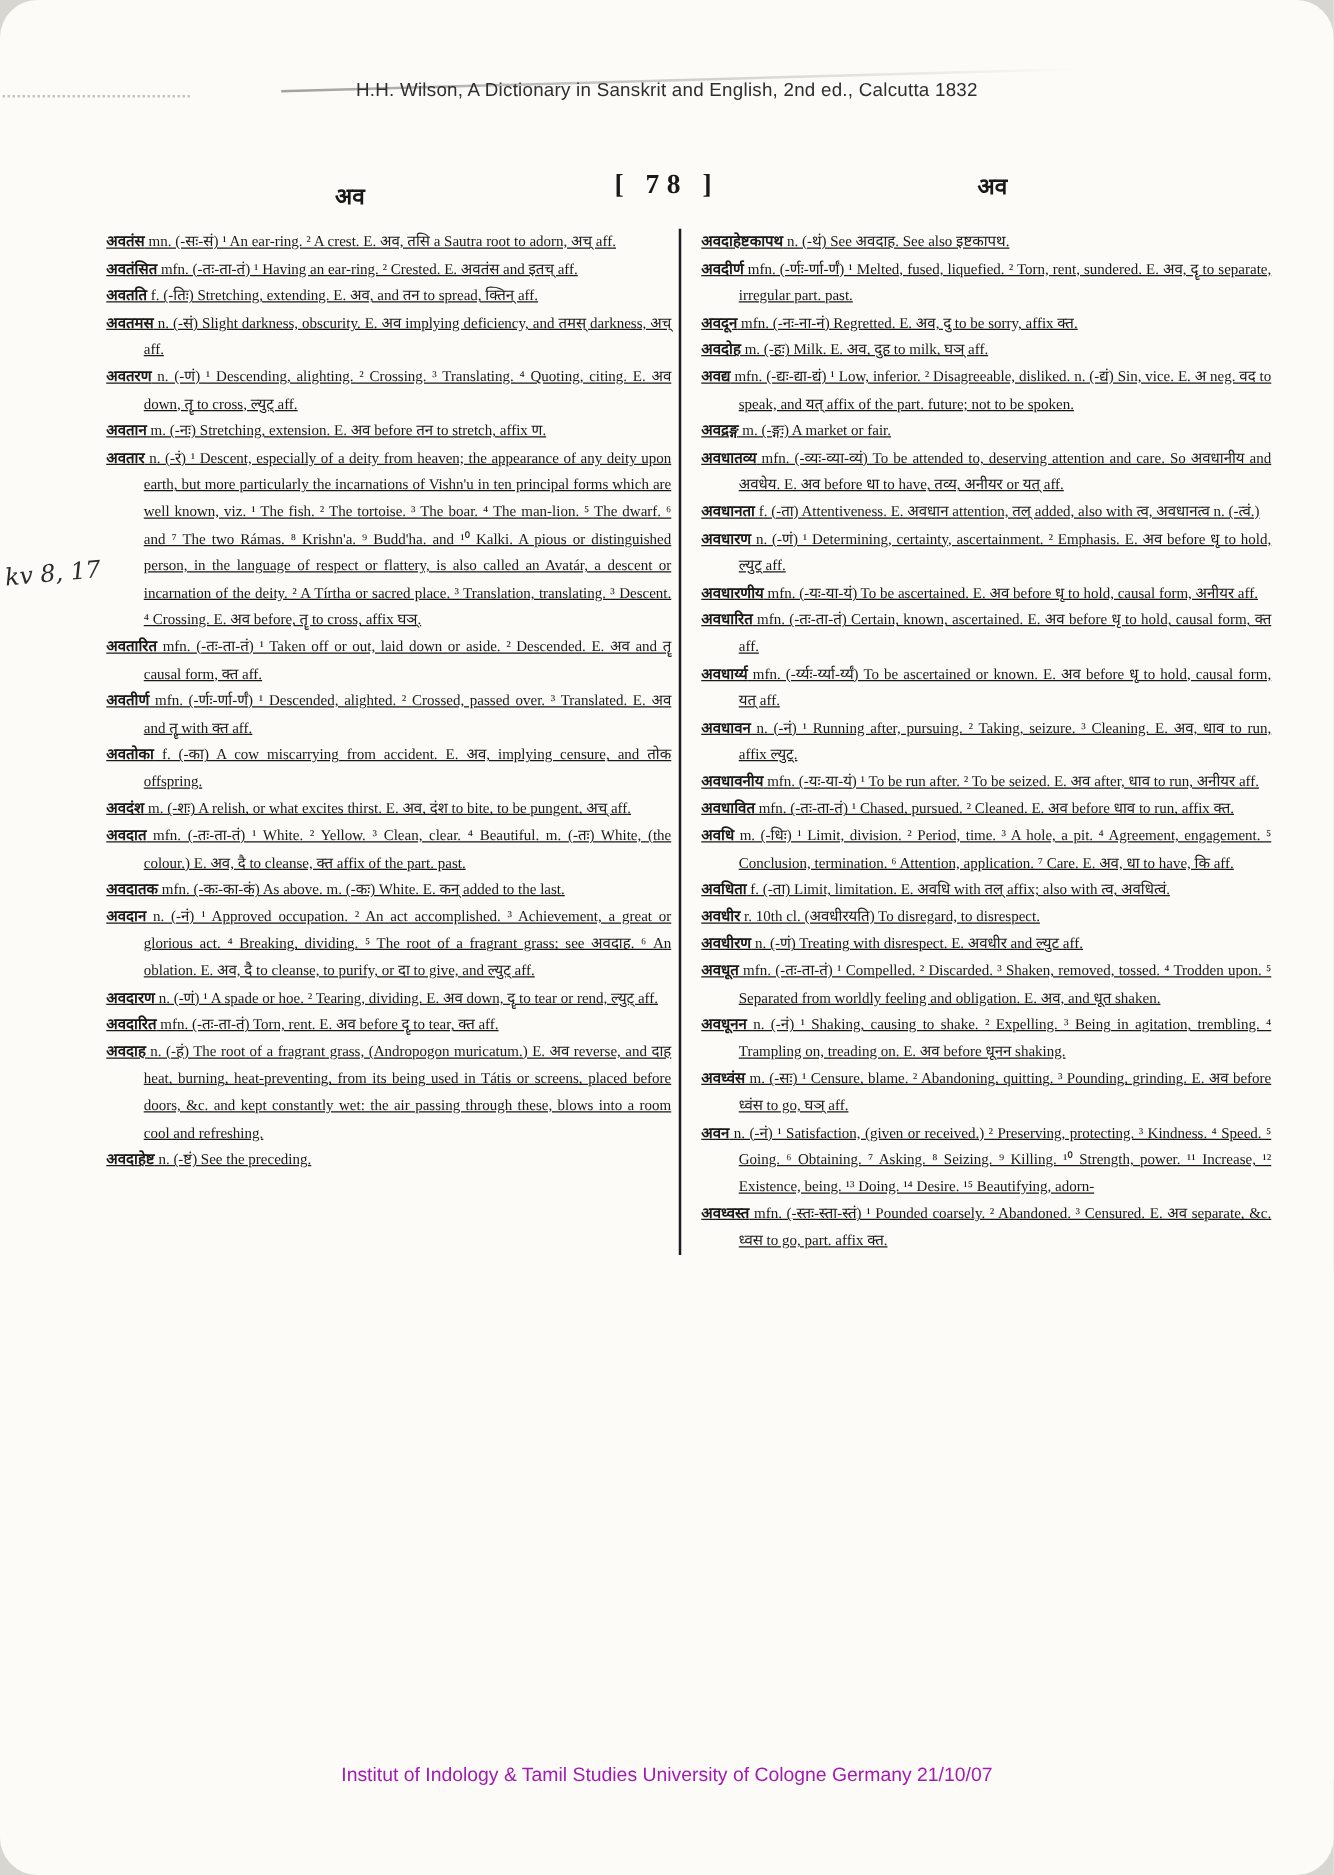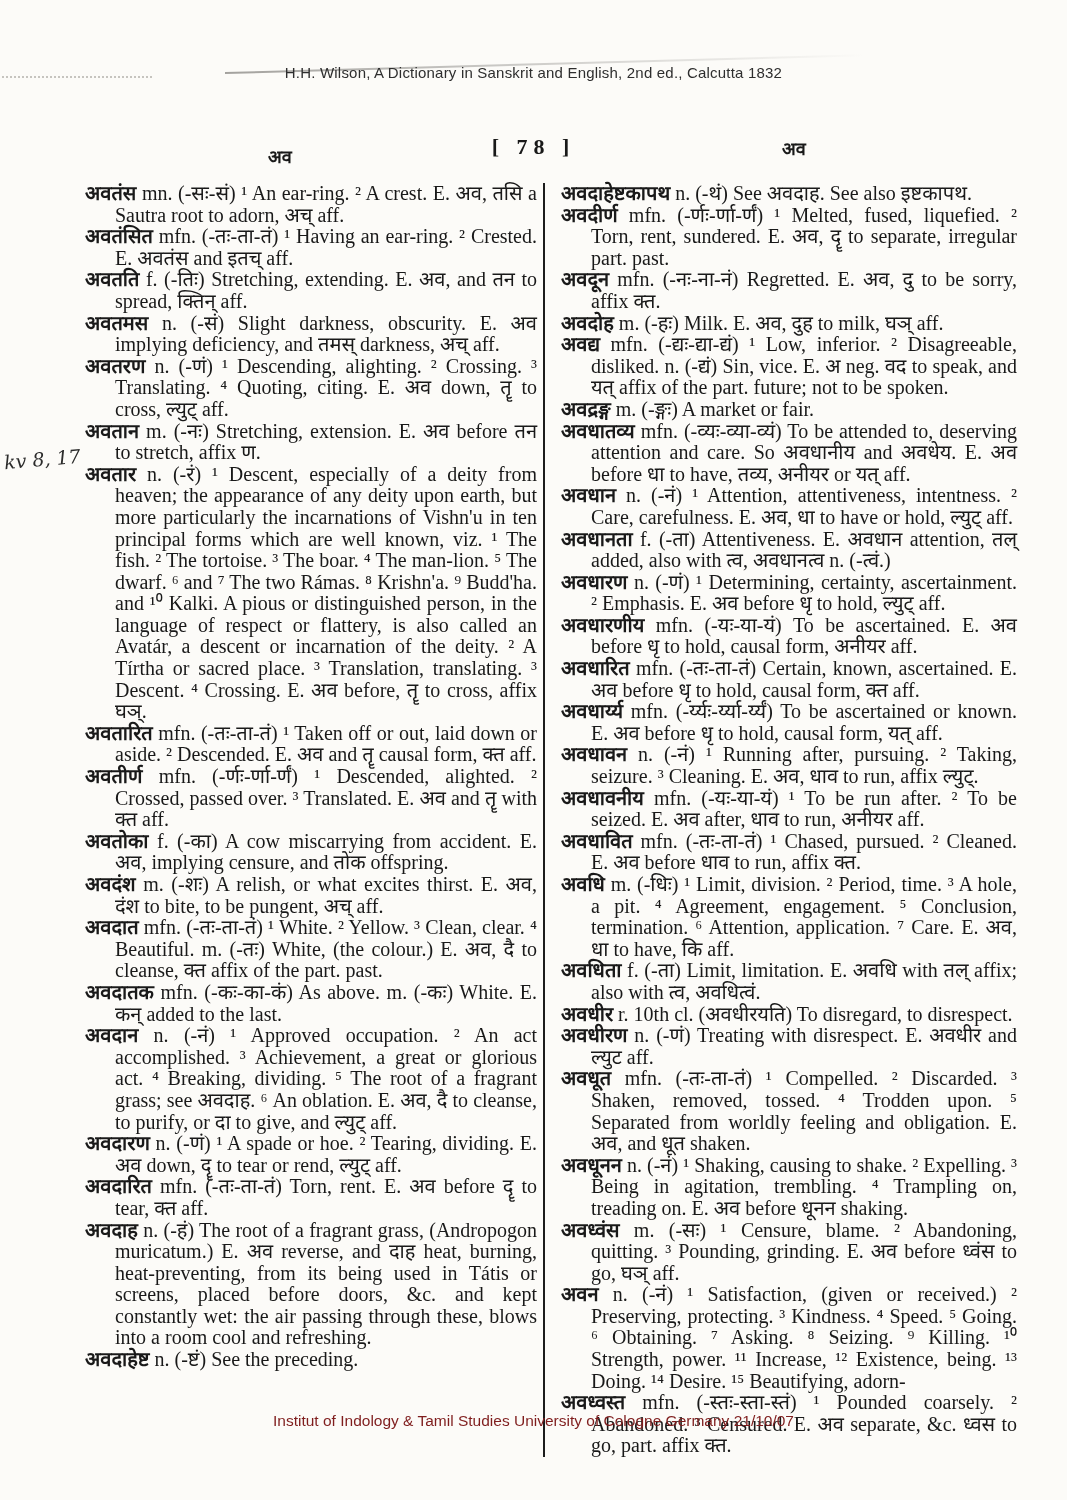--- a/index.html
+++ b/index.html
@@ -8,20 +8,21 @@
     font-family: "Liberation Serif", serif;
   }
   .page {
     position: relative;
     width: 1067px;
     height: 1500px;
     margin: 0 auto;
     background: #fcfbf8;
     color: #191919;
     overflow: hidden;
+    border-radius: 30px;
   }
   
   .artifact-dotline {
     position: absolute; top: 76px; left: 2px; width: 150px; height: 0;
     border-top: 2px dotted #9a9892; opacity: .55;
   }
   .artifact-streak {
     position: absolute; top: 72px; left: 225px; width: 640px; height: 2px;
     background: linear-gradient(to right, rgba(90,88,84,.55), rgba(90,88,84,0));
     transform: rotate(-1.6deg); transform-origin: left center;
@@ -52,39 +53,40 @@
     font-style: italic; font-size: 19px; color: #2b2b2b;
     transform: rotate(-5deg);
     font-family: "DejaVu Serif", serif;
     white-space: nowrap;
   }
   .columns {
     position: absolute; top: 183px; left: 85px; width: 932px;
     display: flex; align-items: stretch;
   }
   .column {
-    font-size: 20px; line-height: 21.6px;
+    font-size: 12px; line-height: 21.6px;
     text-align: justify;
+    text-decoration: underline;
   }
   .column.left  { width: 452px; padding-right: 6px; }
   .column.right { width: 456px; padding-left: 16px; }
   .divider {
     width: 2px; background: #1c1c1c; flex: 0 0 2px;
   }
   .entry {
     margin: 0;
     padding-left: 30px;
     text-indent: -30px;
   }
   .hw { font-weight: 700; }
   .footer {
     position: absolute; top: 1412px; left: 0; width: 100%;
     text-align: center;
     font-family: "Liberation Sans", sans-serif;
-    font-size: 15.5px; color: #7f1d1d;
+    font-size: 15.5px; color: #a21caf;
   }
 </style>
 </head>
 <body>
 
 <div class="page">
 
   <div class="artifact-dotline"></div>
   <div class="artifact-streak"></div>
 
@@ -121,21 +123,20 @@
       </div>
     <div class="divider"></div>
     <div class="column right">
         <p class="entry"><span class="hw">अवदाहेष्टकापथ</span><span> n. (-थं) See अवदाह.  See also इष्टकापथ.</span></p>
         <p class="entry"><span class="hw">अवदीर्ण</span><span> mfn. (-र्णः-र्णा-र्णं) ¹ Melted, fused, liquefied. ² Torn, rent, sundered. E. अव, दॄ to separate, irregular part. past.</span></p>
         <p class="entry"><span class="hw">अवदून</span><span> mfn. (-नः-ना-नं) Regretted. E. अव, दु to be sorry, affix क्त.</span></p>
         <p class="entry"><span class="hw">अवदोह</span><span> m. (-हः) Milk.  E. अव, दुह to milk, घञ् aff.</span></p>
         <p class="entry"><span class="hw">अवद्य</span><span> mfn. (-द्यः-द्या-द्यं) ¹ Low, inferior. ² Disagreeable, disliked. n. (-द्यं) Sin, vice. E. अ neg. वद to speak, and यत् affix of the part. future; not to be spoken.</span></p>
         <p class="entry"><span class="hw">अवद्रङ्ग</span><span> m. (-ङ्गः) A market or fair.</span></p>
         <p class="entry"><span class="hw">अवधातव्य</span><span> mfn. (-व्यः-व्या-व्यं) To be attended to, deserving attention and care. So अवधानीय and अवधेय. E. अव before धा to have, तव्य, अनीयर or यत् aff.</span></p>
-        <p class="entry"><span class="hw">अवधान</span><span> n. (-नं) ¹ Attention, attentiveness, intentness. ² Care, carefulness. E. अव, धा to have or hold, ल्युट् aff.</span></p>
         <p class="entry"><span class="hw">अवधानता</span><span> f. (-ता) Attentiveness. E. अवधान attention, तल् added, also with त्व, अवधानत्व n. (-त्वं.)</span></p>
         <p class="entry"><span class="hw">अवधारण</span><span> n. (-णं) ¹ Determining, certainty, ascertainment. ² Emphasis. E. अव before धृ to hold, ल्युट् aff.</span></p>
         <p class="entry"><span class="hw">अवधारणीय</span><span> mfn. (-यः-या-यं) To be ascertained. E. अव before धृ to hold, causal form, अनीयर aff.</span></p>
         <p class="entry"><span class="hw">अवधारित</span><span> mfn. (-तः-ता-तं) Certain, known, ascertained. E. अव before धृ to hold, causal form, क्त aff.</span></p>
         <p class="entry"><span class="hw">अवधार्य्य</span><span> mfn. (-र्य्यः-र्य्या-र्य्यं) To be ascertained or known. E. अव before धृ to hold, causal form, यत् aff.</span></p>
         <p class="entry"><span class="hw">अवधावन</span><span> n. (-नं) ¹ Running after, pursuing. ² Taking, seizure. ³ Cleaning. E. अव, धाव to run, affix ल्युट्.</span></p>
         <p class="entry"><span class="hw">अवधावनीय</span><span> mfn. (-यः-या-यं) ¹ To be run after. ² To be seized. E. अव after, धाव to run, अनीयर aff.</span></p>
         <p class="entry"><span class="hw">अवधावित</span><span> mfn. (-तः-ता-तं) ¹ Chased, pursued. ² Cleaned. E. अव before धाव to run, affix क्त.</span></p>
         <p class="entry"><span class="hw">अवधि</span><span> m. (-धिः) ¹ Limit, division. ² Period, time. ³ A hole, a pit. ⁴ Agreement, engagement. ⁵ Conclusion, termination. ⁶ Attention, application. ⁷ Care. E. अव, धा to have, कि aff.</span></p>
         <p class="entry"><span class="hw">अवधिता</span><span> f. (-ता) Limit, limitation. E. अवधि with तल् affix; also with त्व, अवधित्वं.</span></p>

